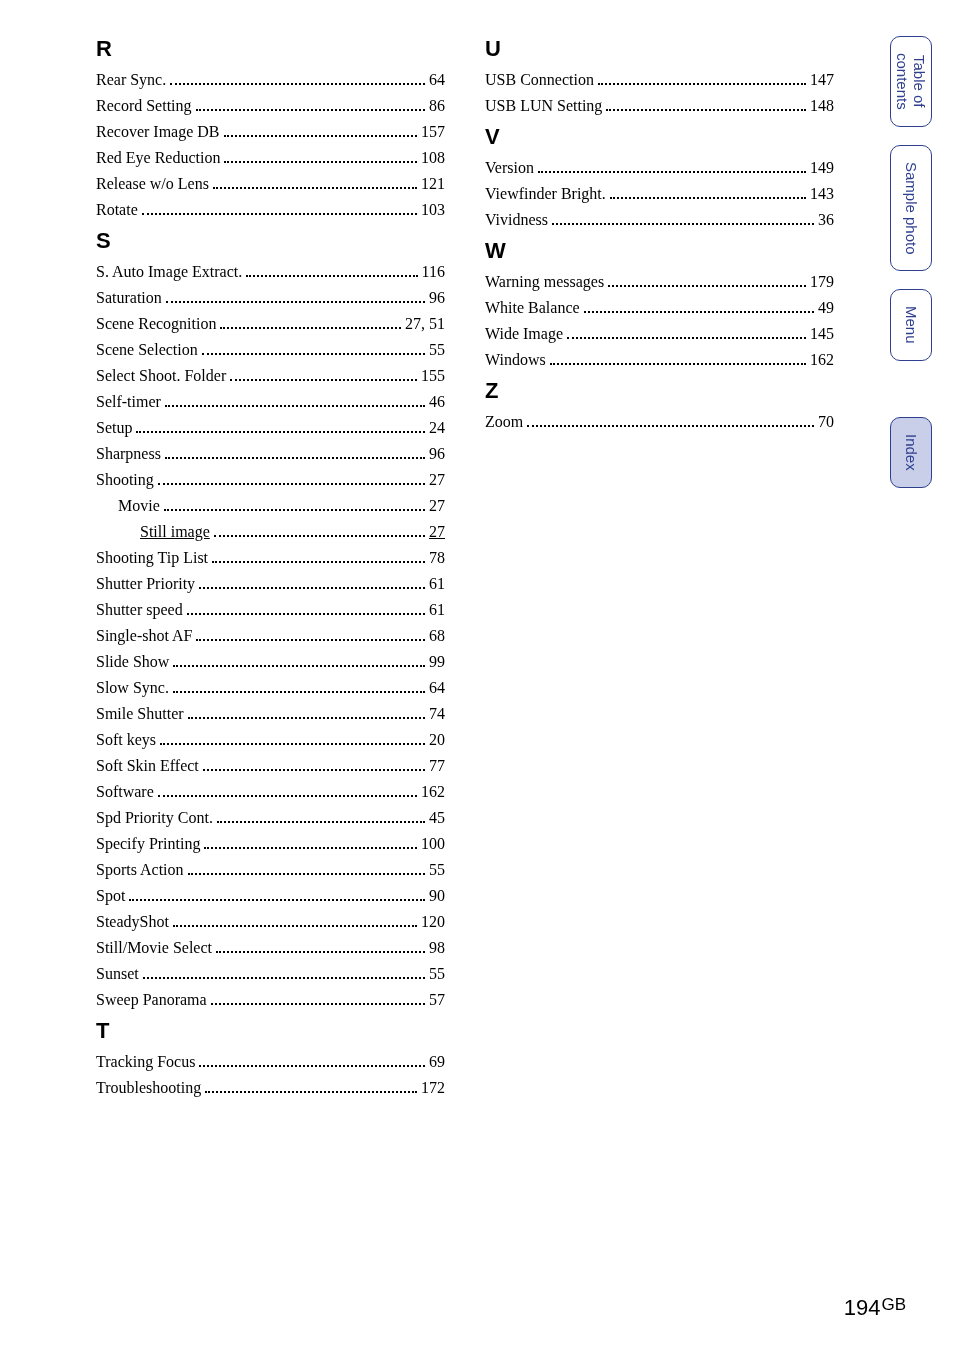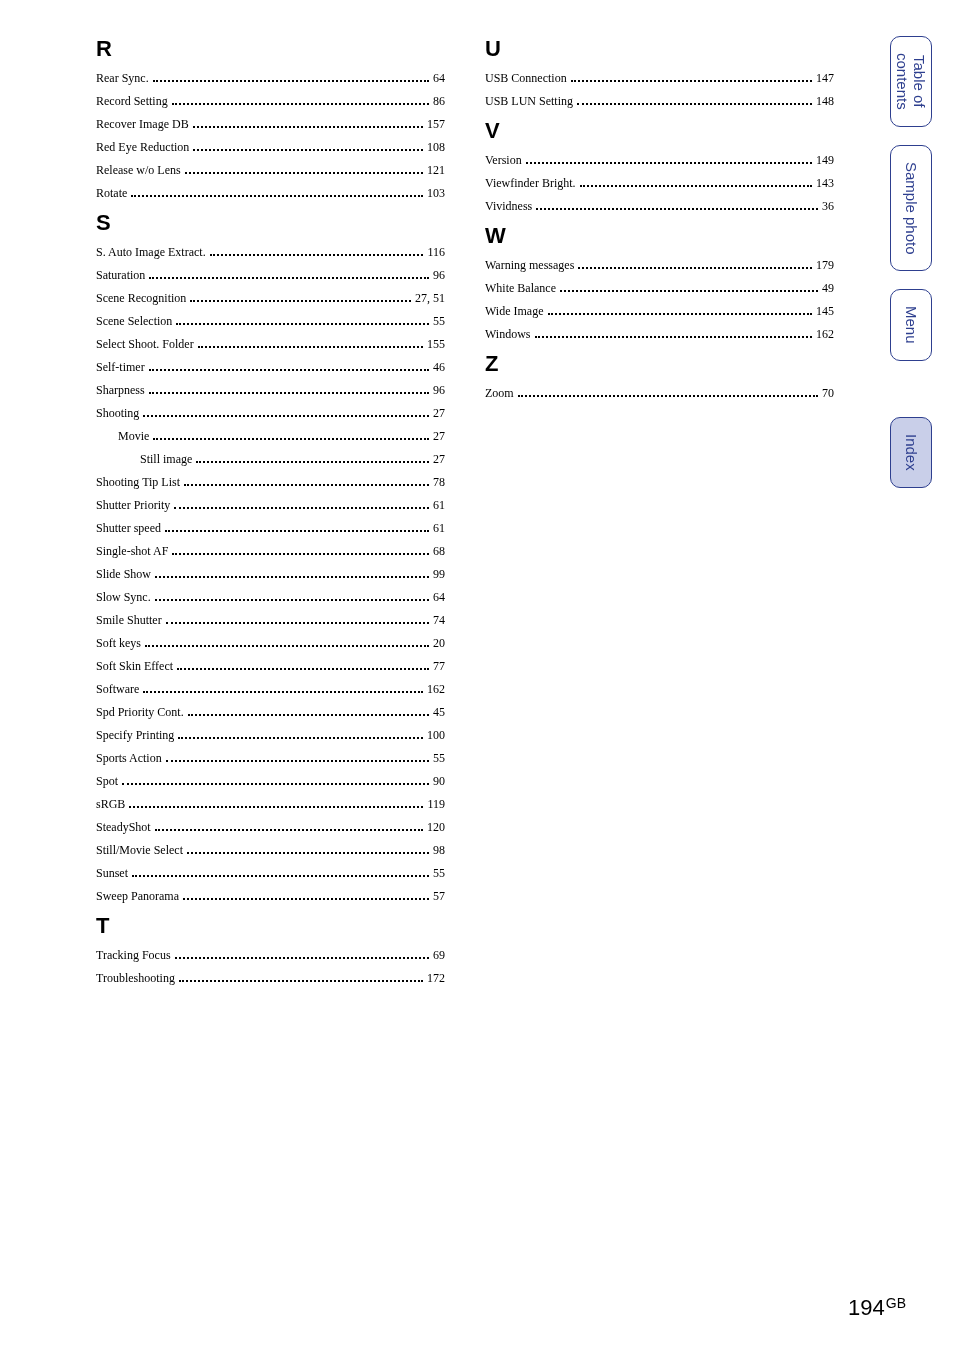--- a/index.html
+++ b/index.html
@@ -1,32 +1,32 @@
 <!DOCTYPE html>
 <html><head>
 <meta charset="utf-8">
 <style>
   * { margin: 0; padding: 0; box-sizing: border-box; }
   html, body { width: 954px; height: 1357px; background: #fff; font-family: "Times New Roman", Times, serif; color: #000; }
   .page { position: relative; width: 954px; height: 1357px; }
   .content { position: absolute; left: 96px; top: 30px; width: 738px; display: flex; gap: 40px; }
   .col { width: 349px; }
   .section-heading { font-family: Arial, Helvetica, sans-serif; font-weight: bold; font-size: 22px; margin-top: 6px; margin-bottom: 10px; }
-  .entry { display: flex; align-items: baseline; font-size: 12px; line-height: 1.0; margin-bottom: 10px; white-space: nowrap; }
+  .entry { display: flex; align-items: baseline; font-size: 16px; line-height: 1.0; margin-bottom: 10px; white-space: nowrap; }
   .entry.indent1 { padding-left: 22px; }
-  .entry.indent2 { padding-left: 44px; }
+  .entry.indent2 { padding-left: 44px; text-decoration: underline; }
   .entry .label { flex: 0 0 auto; }
   .entry .dots { flex: 1 1 auto; border-bottom: 2px dotted #000; margin: 0 4px 3px 4px; min-width: 6px; }
   .entry .pg { flex: 0 0 auto; }
   .sidetabs { position: absolute; right: 22px; top: 36px; width: 42px; }
   .tab { border: 1.5px solid #2e3f8f; border-radius: 10px; writing-mode: vertical-rl; text-orientation: mixed; font-family: Arial, Helvetica, sans-serif; font-size: 15px; text-align: center; padding: 16px 0; margin-bottom: 18px; color: #2e3f8f; background: #fff; width: 42px; display: flex; align-items: center; justify-content: center; line-height: 1.15; }
   .tab.active { background: #c9cfe9; }
   .tab.gap { margin-top: 56px; }
   .pagenum { position: absolute; right: 48px; bottom: 36px; font-family: Arial, Helvetica, sans-serif; font-size: 22px; }
-  .pagenum .gb { font-size: 14px; vertical-align: top; margin-left: 1px; }
+  .pagenum .gb { font-size: 17px; vertical-align: top; margin-left: 1px; }
 </style>
 </head>
 <body>
 
 <div class="page">
   <div class="content">
     <div class="col" id="left-col">
         <div class="section-heading">R</div>
         <div class="entry">
           <span class="label">Rear Sync.</span>
@@ -83,20 +83,25 @@
           <span class="label">Select Shoot. Folder</span>
           <span class="dots"></span>
           <span class="pg">155</span>
         </div>
         <div class="entry">
           <span class="label">Self-timer</span>
           <span class="dots"></span>
           <span class="pg">46</span>
         </div>
         <div class="entry">
+          <span class="label">Setup</span>
+          <span class="dots"></span>
+          <span class="pg">24</span>
+        </div>
+        <div class="entry">
           <span class="label">Sharpness</span>
           <span class="dots"></span>
           <span class="pg">96</span>
         </div>
         <div class="entry">
           <span class="label">Shooting</span>
           <span class="dots"></span>
           <span class="pg">27</span>
         </div>
         <div class="entry indent1">
@@ -171,25 +176,20 @@
         </div>
         <div class="entry">
           <span class="label">Sports Action</span>
           <span class="dots"></span>
           <span class="pg">55</span>
         </div>
         <div class="entry">
           <span class="label">Spot</span>
           <span class="dots"></span>
           <span class="pg">90</span>
-        </div>
-        <div class="entry">
-          <span class="label">sRGB</span>
-          <span class="dots"></span>
-          <span class="pg">119</span>
         </div>
         <div class="entry">
           <span class="label">SteadyShot</span>
           <span class="dots"></span>
           <span class="pg">120</span>
         </div>
         <div class="entry">
           <span class="label">Still/Movie Select</span>
           <span class="dots"></span>
           <span class="pg">98</span>

